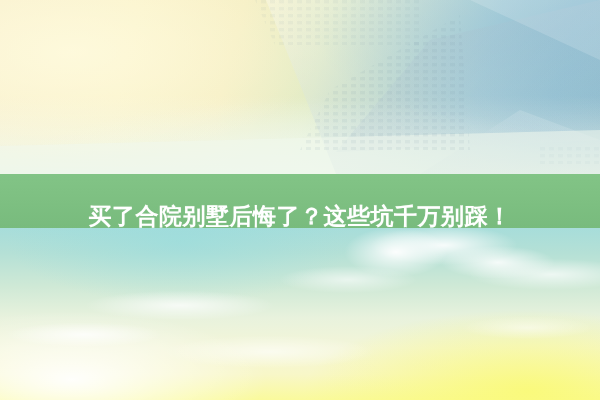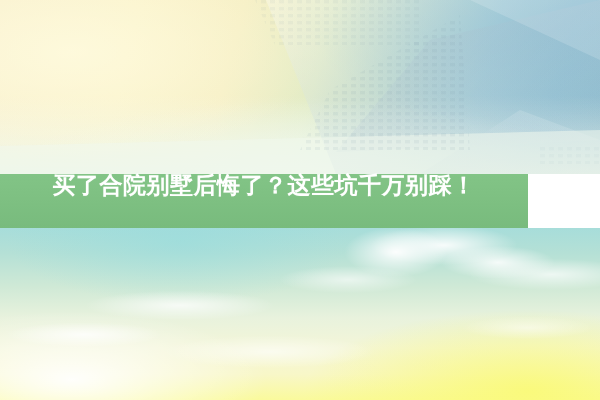--- a/index.html
+++ b/index.html
@@ -58,25 +58,25 @@
     width: 600px;
     height: 174px;
     display: block;
   }
 
   
   .title-band {
     position: absolute;
     left: 0;
     top: 174px;
-    width: 528px;
+    width: 600px;
     height: 54px;
     background: linear-gradient(to bottom, #82c486 0%, #7ec082 45%, #78bb7d 100%);
     display: flex;
-    align-items: flex-start;
+    align-items: flex-end;
     justify-content: center;
   }
   .title-band .band-title {
     color: #ffffff;
     font-size: 23px;
     font-weight: bold;
     letter-spacing: 0.5px;
     line-height: 1;
     white-space: nowrap;
     font-family: "DejaVu Sans", "Liberation Sans", sans-serif;

